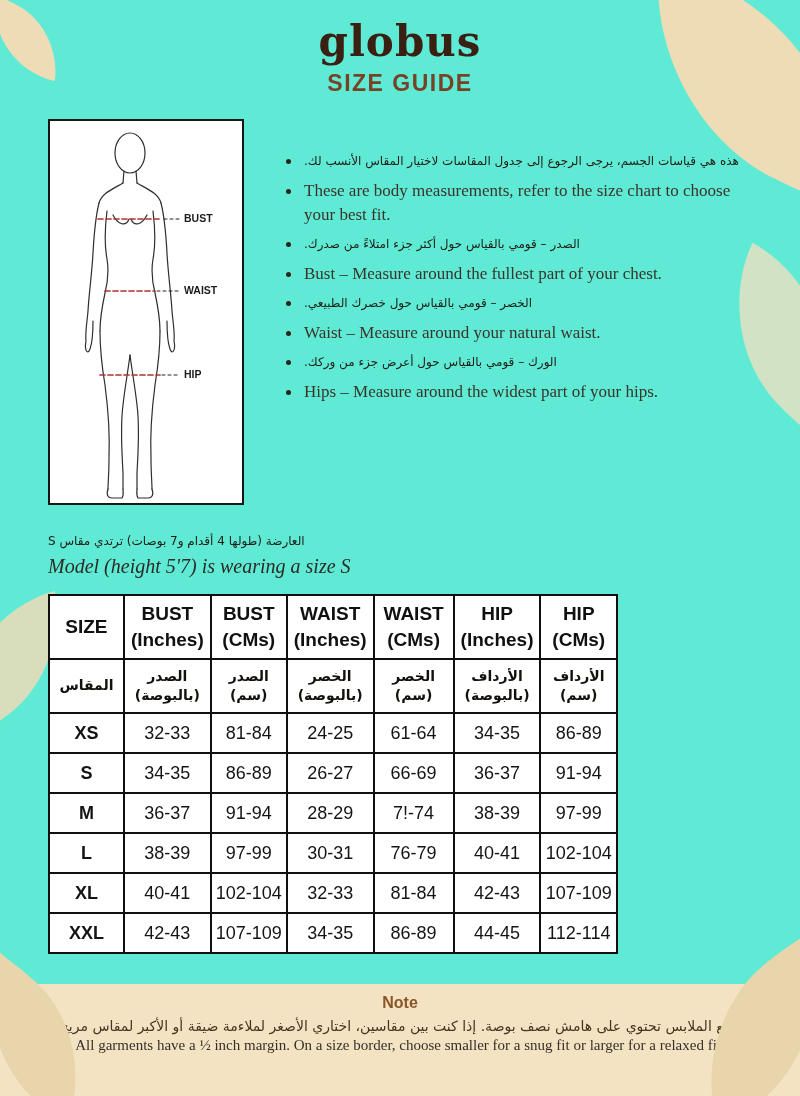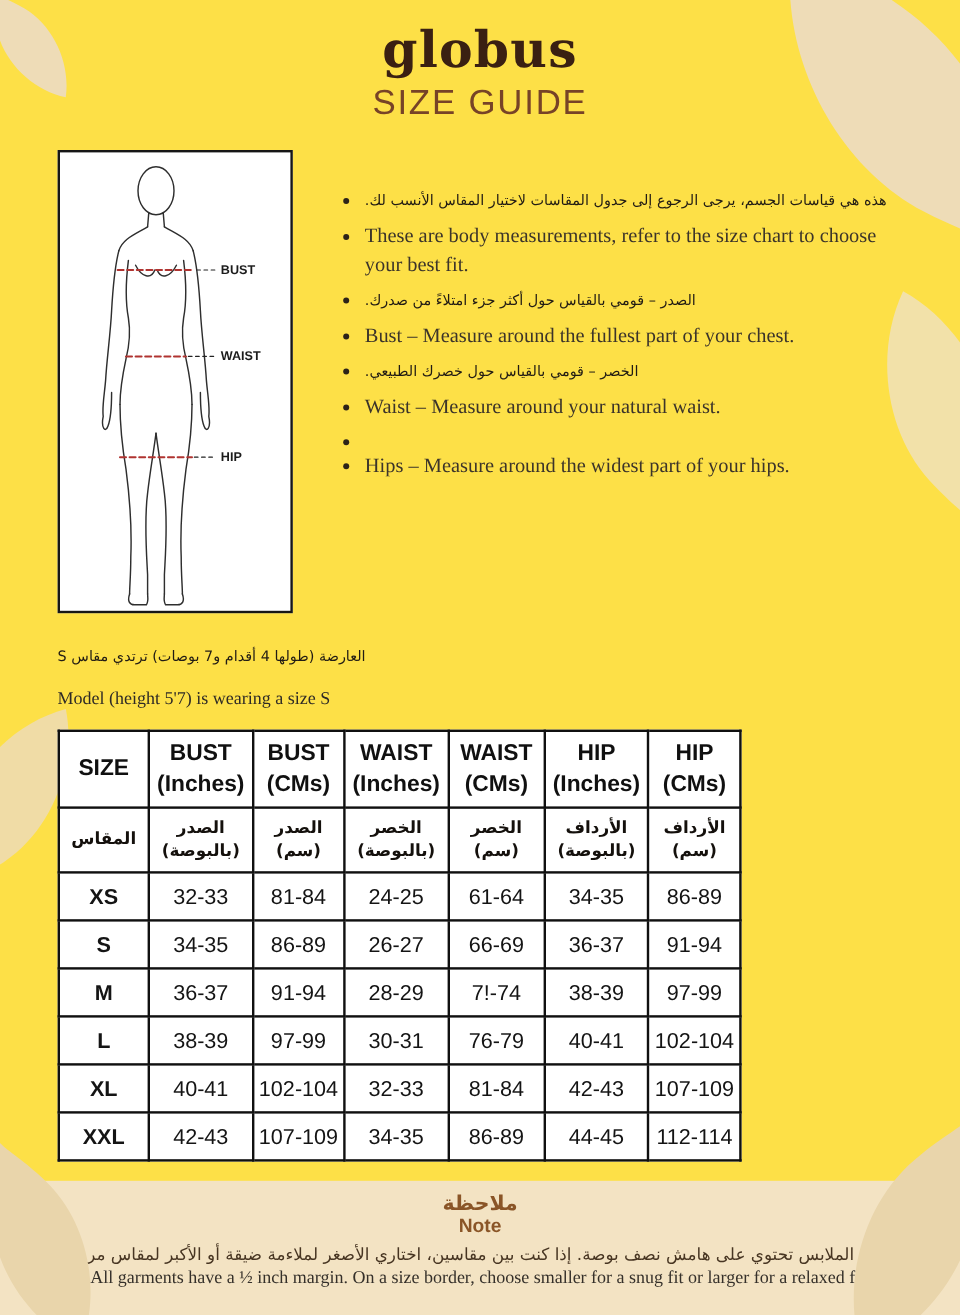--- a/index.html
+++ b/index.html
@@ -1,46 +1,46 @@
 <!DOCTYPE html>
 <html><head>
 <meta charset="utf-8">
 <style>
   * { margin:0; padding:0; box-sizing:border-box; }
   html,body { background:#f9efdc; }
   .page {
     position:relative; width:800px; height:1096px; margin:0 auto;
-    background:#fde047; overflow:hidden;
+    background:#5eead4; overflow:hidden;
     font-family:"Liberation Serif", serif; color:#2d2215;
   }
   .decor { position:absolute; pointer-events:none; z-index:0; }
   .z2 { z-index:2; }
   header { position:relative; z-index:1; text-align:center; padding-top:20px; }
   .logo {
     font-family:"DejaVu Serif", serif; font-weight:bold; font-size:42px;
     color:#3a2012; letter-spacing:1px; line-height:1.05;
   }
   .title {
-    font-family:"Liberation Sans", sans-serif; font-weight:normal; font-size:29px;
+    font-family:"Liberation Sans", sans-serif; font-weight:bold; font-size:23px;
     color:#774327; letter-spacing:1.5px; margin-top:6px;
   }
   .content { position:relative; z-index:1; display:flex; gap:42px; margin:22px 45px 0 48px; }
   .figure-box { width:196px; height:386px; background:#ffffff; border:2px solid #161616; flex:none; }
   .figure-box svg { width:192px; height:382px; display:block; }
   .bullets { flex:1; padding-top:30px; }
   .group + .group { }
   .bullet { display:flex; align-items:flex-start; margin-bottom:5px; }
   .dot { width:5px; height:5px; border-radius:50%; background:#2c2318; margin:10px 13px 0 0; flex:none; }
   .txt { font-size:17px; line-height:24px; color:#3c342a; }
   .bullet.ar .txt, .rtl {
     direction:rtl; unicode-bidi:isolate; text-align:left;
     font-family:"DejaVu Sans", sans-serif; font-size:12px; color:#211b14; line-height:25px;
   }
   .model-note { position:relative; z-index:1; margin:24px 48px 0; }
-  .model-note .en { font-size:15px; color:#2e2a26; margin-top:15px; }
+  .model-note .en { font-size:20px; color:#2e2a26; margin-top:1px;font-style:italic; }
   .size-table {
     position:relative; z-index:1; width:570px; margin:16px 48px 0;
     border-collapse:collapse; background:#ffffff;
     font-family:"Liberation Sans", sans-serif;
   }
   .size-table th, .size-table td { border:2px solid #101010; text-align:center; vertical-align:middle; }
   .size-table th.en { font-size:19px; font-weight:bold; color:#101010; white-space:pre-line; height:64px; line-height:1.35; }
   .size-table th.ar {
     font-family:"DejaVu Sans", sans-serif; direction:rtl; font-weight:bold;
     font-size:14px; color:#14100c; white-space:pre-line; height:54px; line-height:1.4;
@@ -150,20 +150,21 @@
           <span class="txt">الخصر – قومي بالقياس حول خصرك الطبيعي.</span>
         </div>
         <div class="bullet en">
           <span class="dot"></span>
           <span class="txt">Waist – Measure around your natural waist.</span>
         </div>
       </div>
       <div class="group">
         <div class="bullet ar">
           <span class="dot"></span>
+          <span class="txt">الورك – قومي بالقياس حول أعرض جزء من وركك.</span>
         </div>
         <div class="bullet en">
           <span class="dot"></span>
           <span class="txt">Hips – Measure around the widest part of your hips.</span>
         </div>
       </div>
     </div>
   </section>
 
   <div class="model-note">
@@ -262,19 +263,18 @@
         <td>107-109</td>
         <td>34-35</td>
         <td>86-89</td>
         <td>44-45</td>
         <td>112-114</td>
       </tr>
     </tbody>
   </table>
 
   <footer class="note-band">
-    <div class="note-title-ar">ملاحظة</div>
     <div class="note-title-en">Note</div>
     <div class="note-body-ar">جميع الملابس تحتوي على هامش نصف بوصة. إذا كنت بين مقاسين، اختاري الأصغر لملاءمة ضيقة أو الأكبر لمقاس مريح.</div>
     <div class="note-body-en">All garments have a ½ inch margin. On a size border, choose smaller for a snug fit or larger for a relaxed fit.</div>
   </footer>
 
 </div>
 
 </body></html>

